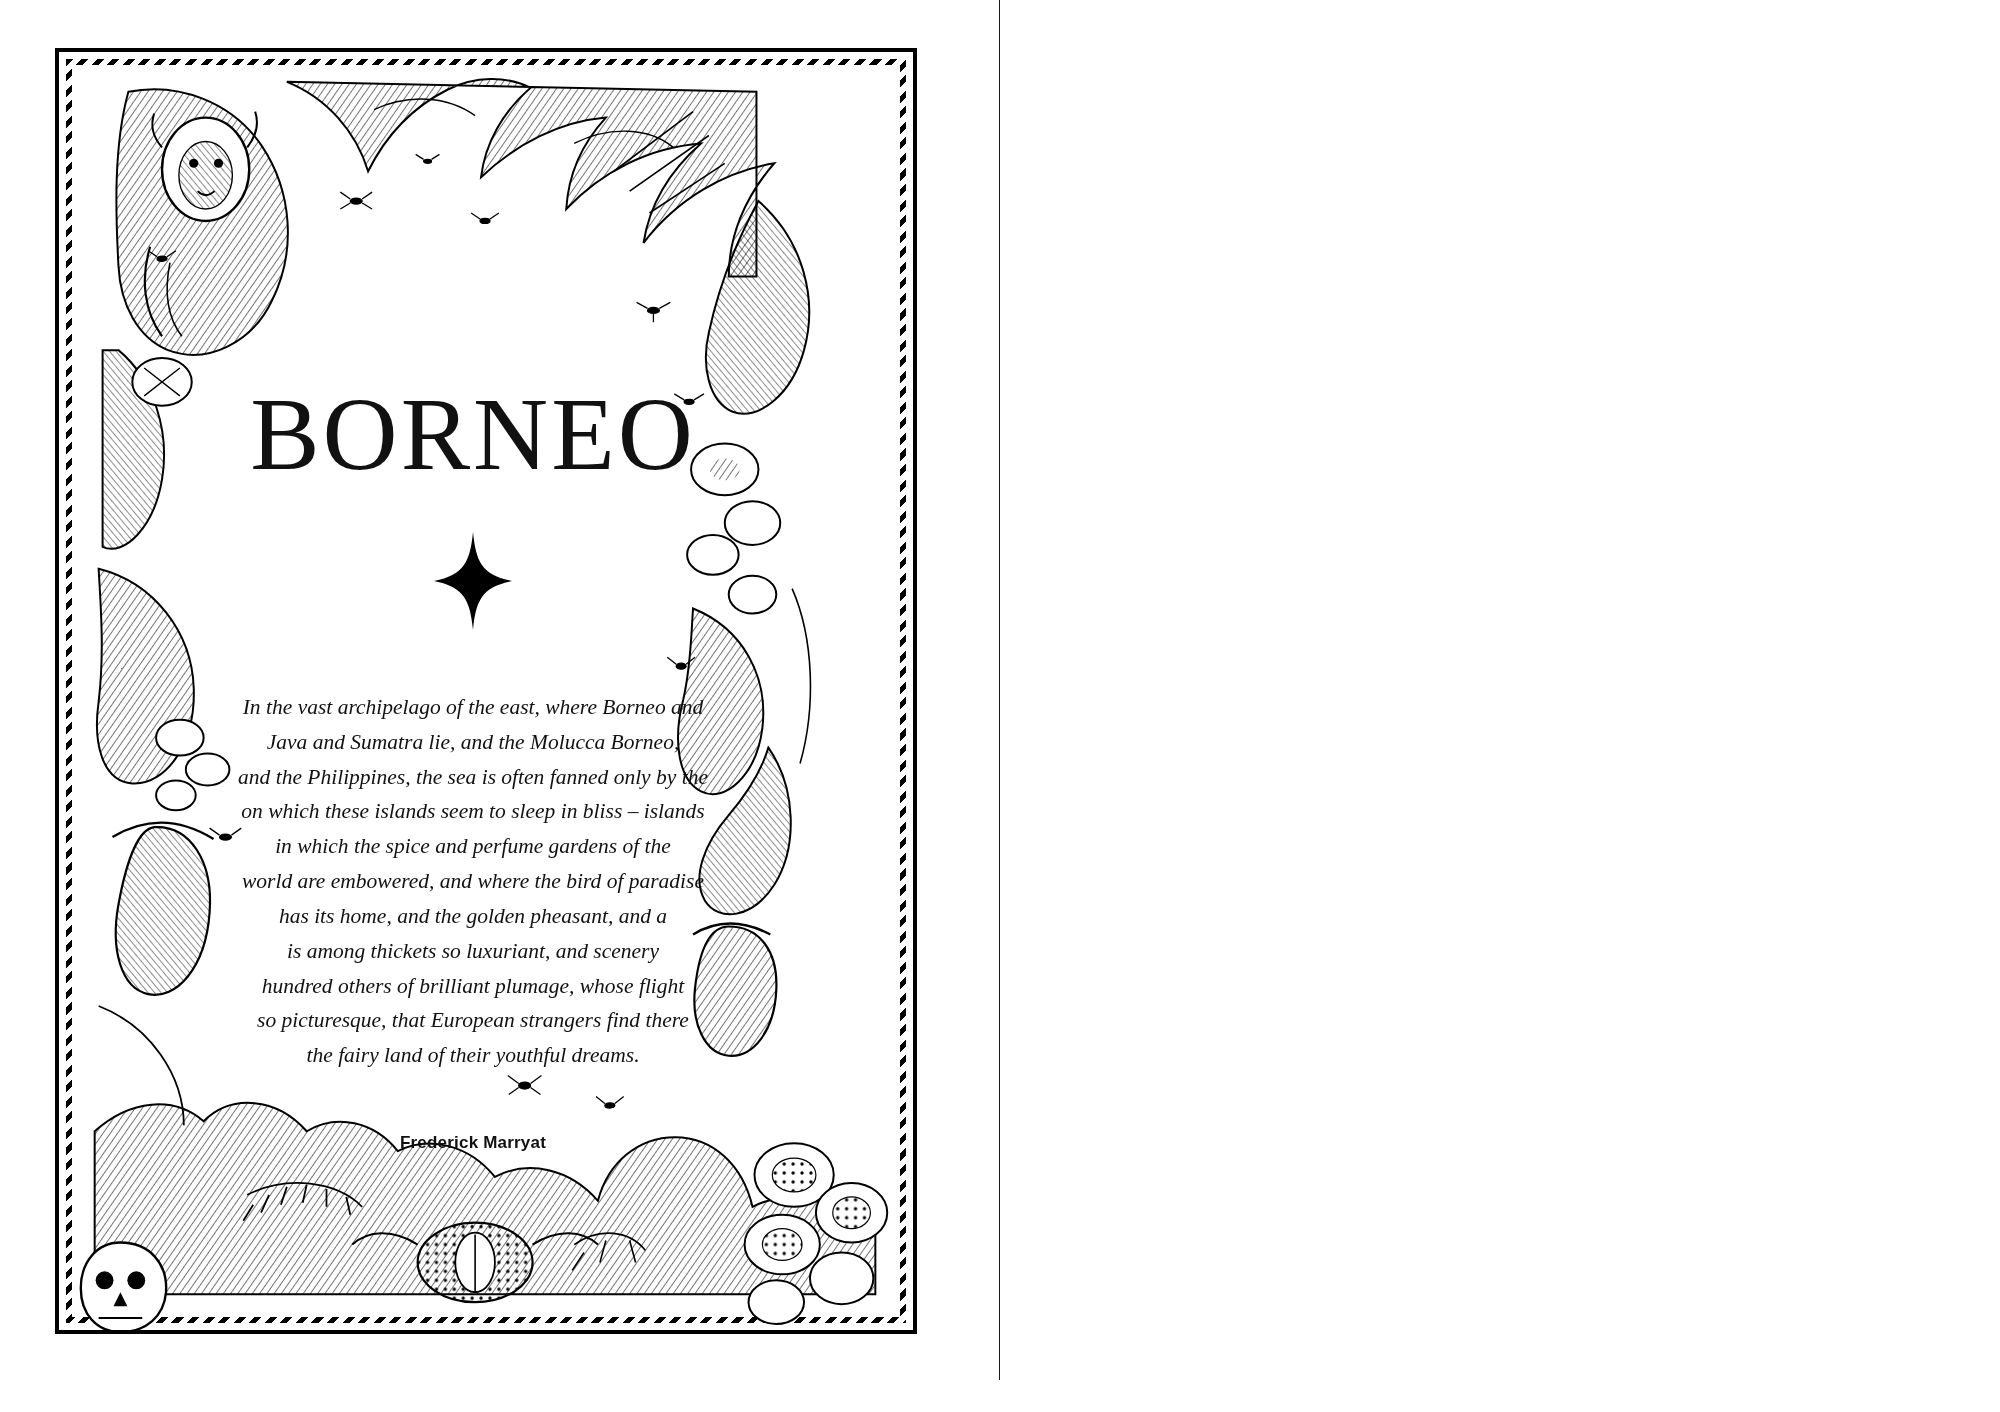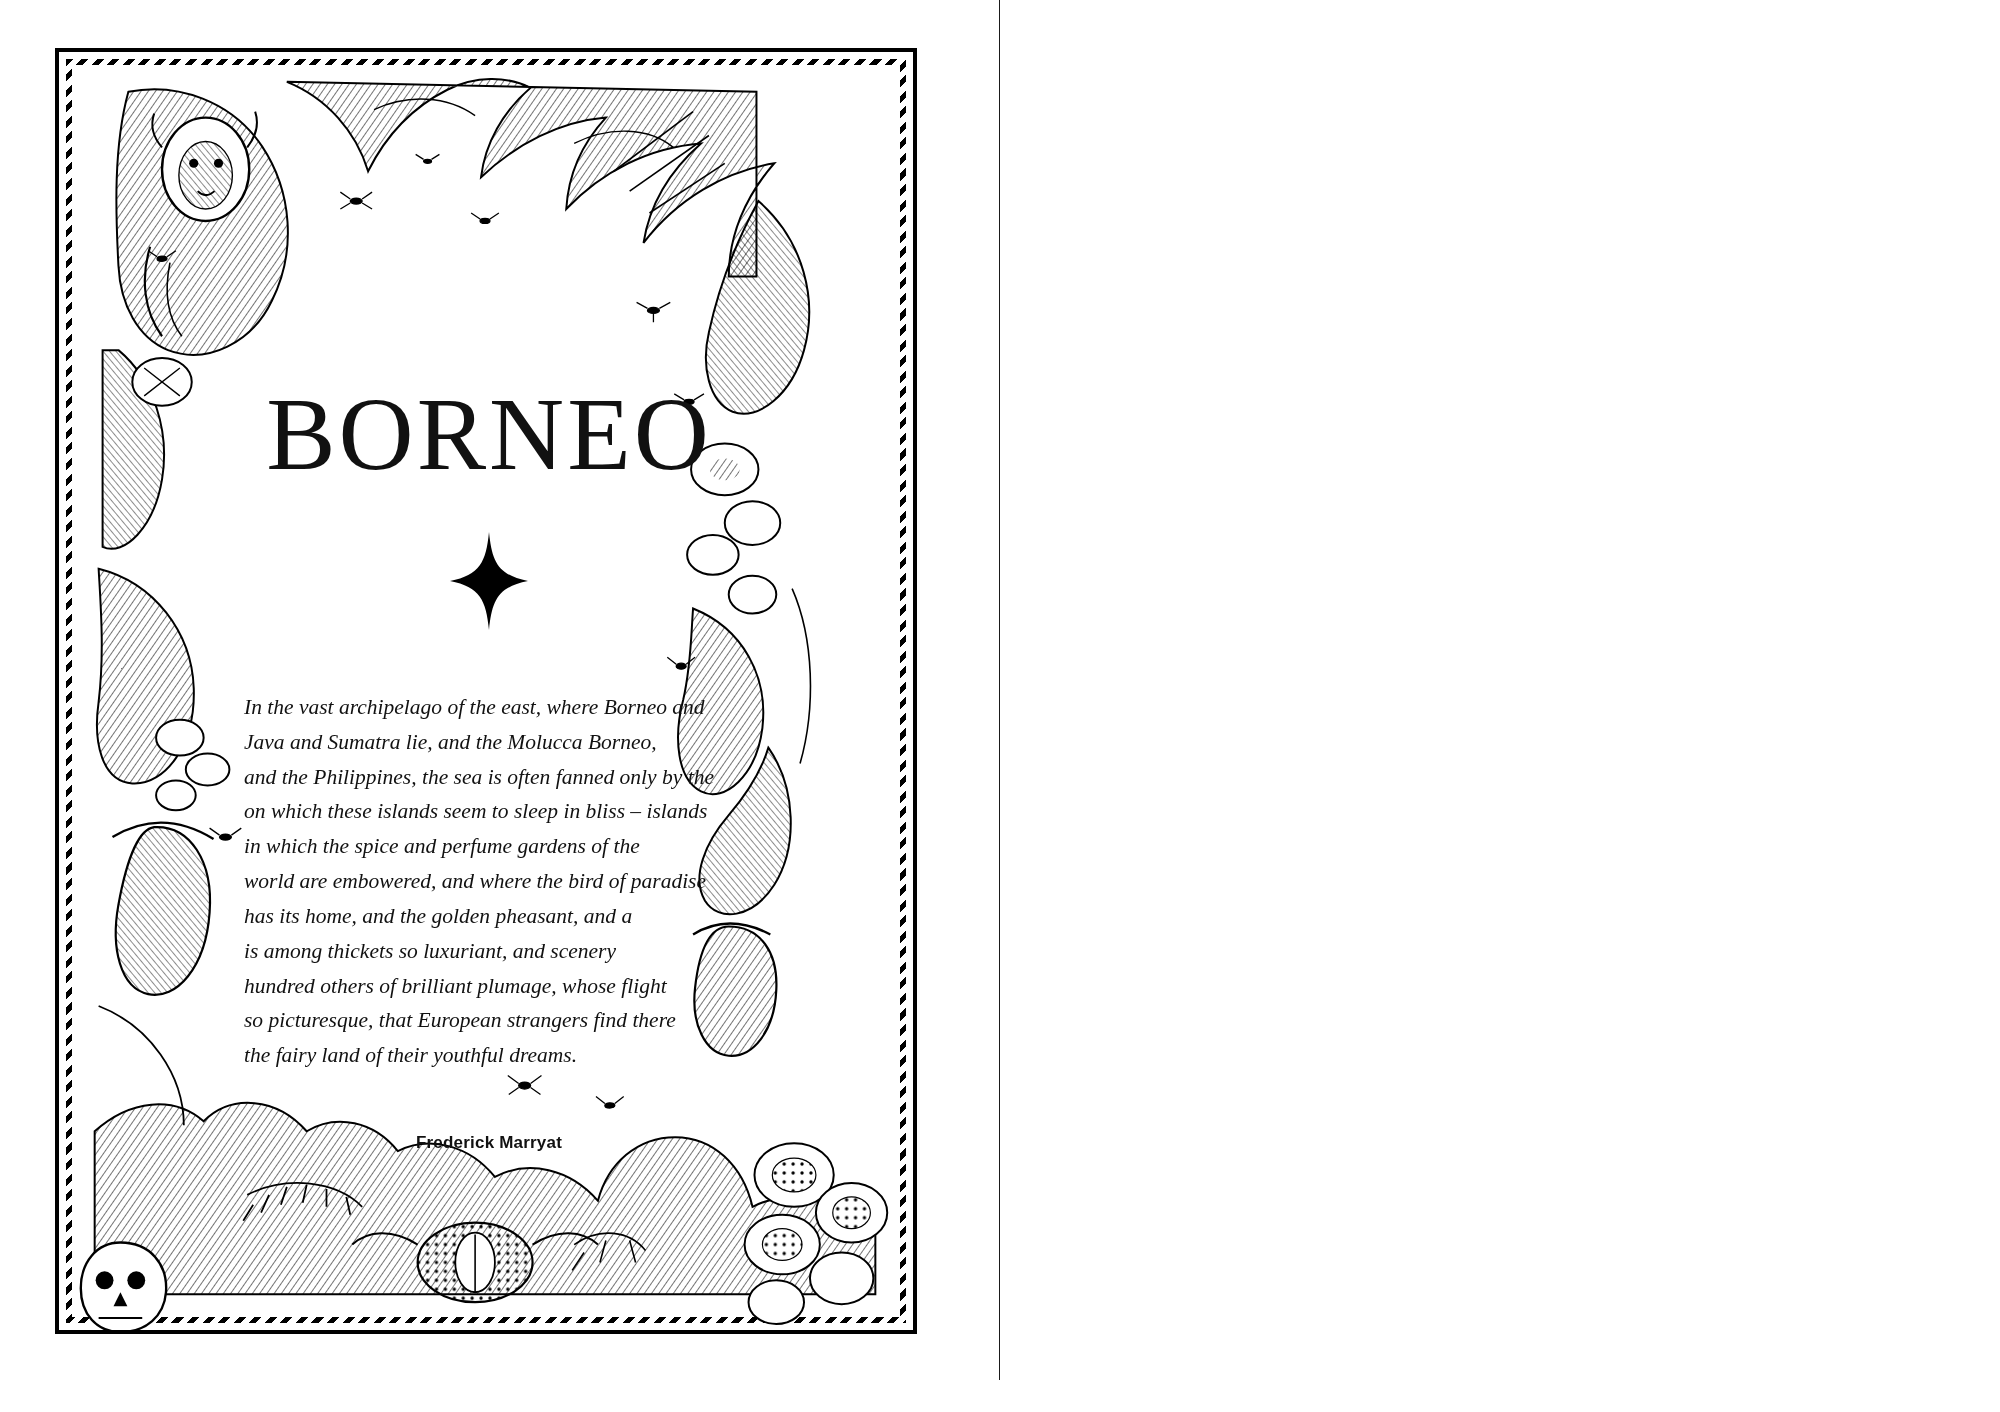--- a/index.html
+++ b/index.html
@@ -64,21 +64,21 @@
   .jungle-svg {
     position: absolute;
     left: 0; top: 0;
     width: 100%;
     height: 100%;
     pointer-events: none;
   }
 
   .plate-content {
     position: absolute;
-    left: 150px;
+    left: 134px;
     top: 330px;
     width: 560px;
     text-align: center;
   }
   .plate-title {
     font-family: "Liberation Serif", serif;
     font-size: 104px;
     letter-spacing: 3px;
     line-height: 1;
     font-weight: 400;
@@ -90,21 +90,21 @@
     margin: 46px 0 60px 0;
     display: flex;
     justify-content: center;
   }
   .quote {
     font-style: italic;
     font-size: 21.5px;
     line-height: 1.62;
     margin: 0 auto;
     width: 490px;
-    text-align: left;
+    text-align: center;
   }
   .quote-attrib {
     margin-top: 60px;
     font-style: normal;
     font-weight: bold;
     font-family: "Liberation Sans", sans-serif;
     font-size: 17px;
     letter-spacing: 0.2px;
     text-align: center;
   }

